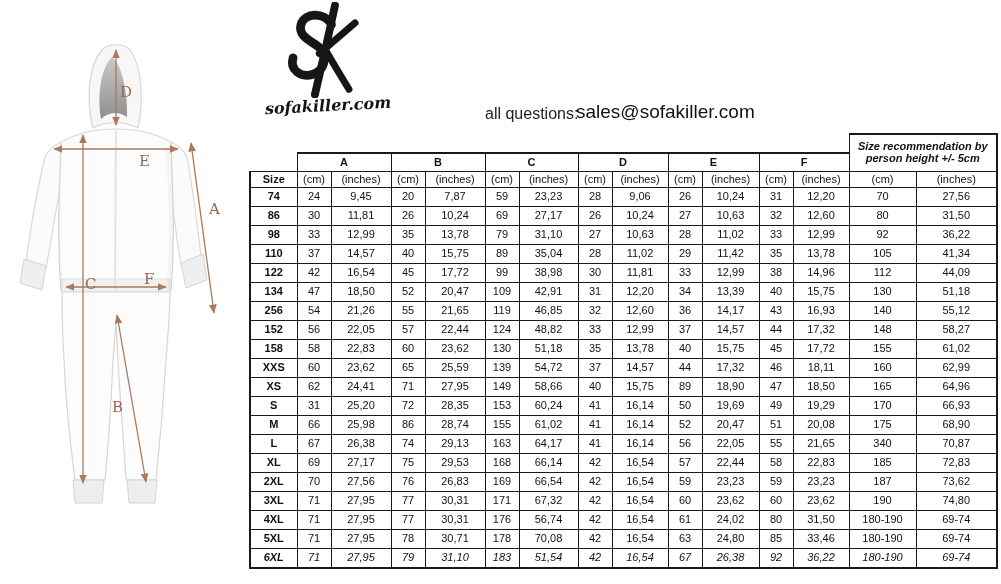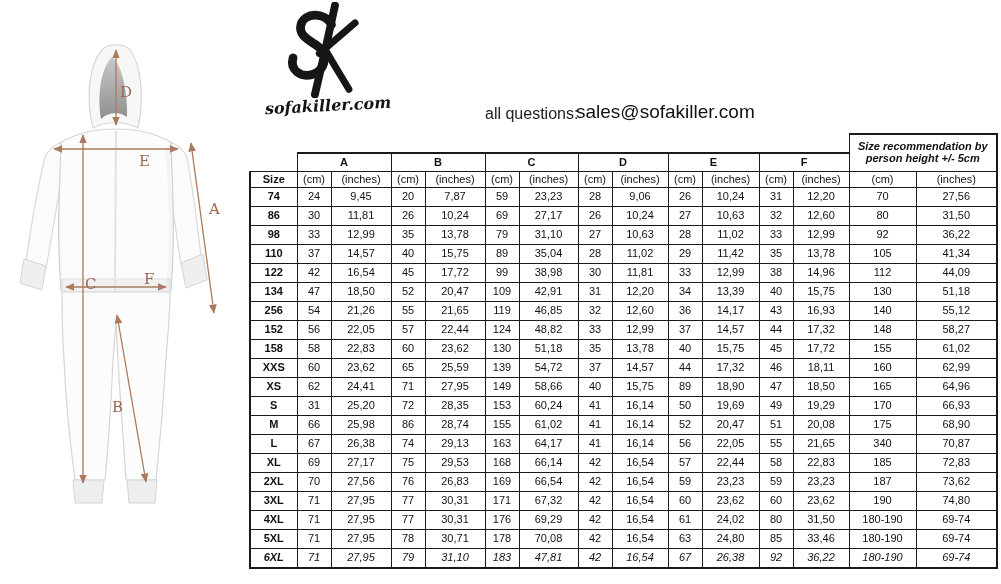--- a/index.html
+++ b/index.html
@@ -465,21 +465,21 @@
           <td>190</td>
           <td class="col-last">74,80</td>
         </tr>
         <tr>
           <td class="size-cell col-first">4XL</td>
           <td>71</td>
           <td>27,95</td>
           <td>77</td>
           <td>30,31</td>
           <td>176</td>
-          <td>69,29</td>
+          <td>56,74</td>
           <td>42</td>
           <td>16,54</td>
           <td>61</td>
           <td>24,02</td>
           <td>80</td>
           <td>31,50</td>
           <td>180-190</td>
           <td class="col-last">69-74</td>
         </tr>
         <tr>
@@ -499,21 +499,21 @@
           <td>180-190</td>
           <td class="col-last">69-74</td>
         </tr>
         <tr class="row-last">
           <td class="size-cell col-first">6XL</td>
           <td>71</td>
           <td>27,95</td>
           <td>79</td>
           <td>31,10</td>
           <td>183</td>
-          <td>47,81</td>
+          <td>51,54</td>
           <td>42</td>
           <td>16,54</td>
           <td>67</td>
           <td>26,38</td>
           <td>92</td>
           <td>36,22</td>
           <td>180-190</td>
           <td class="col-last">69-74</td>
         </tr>
       </tbody>

